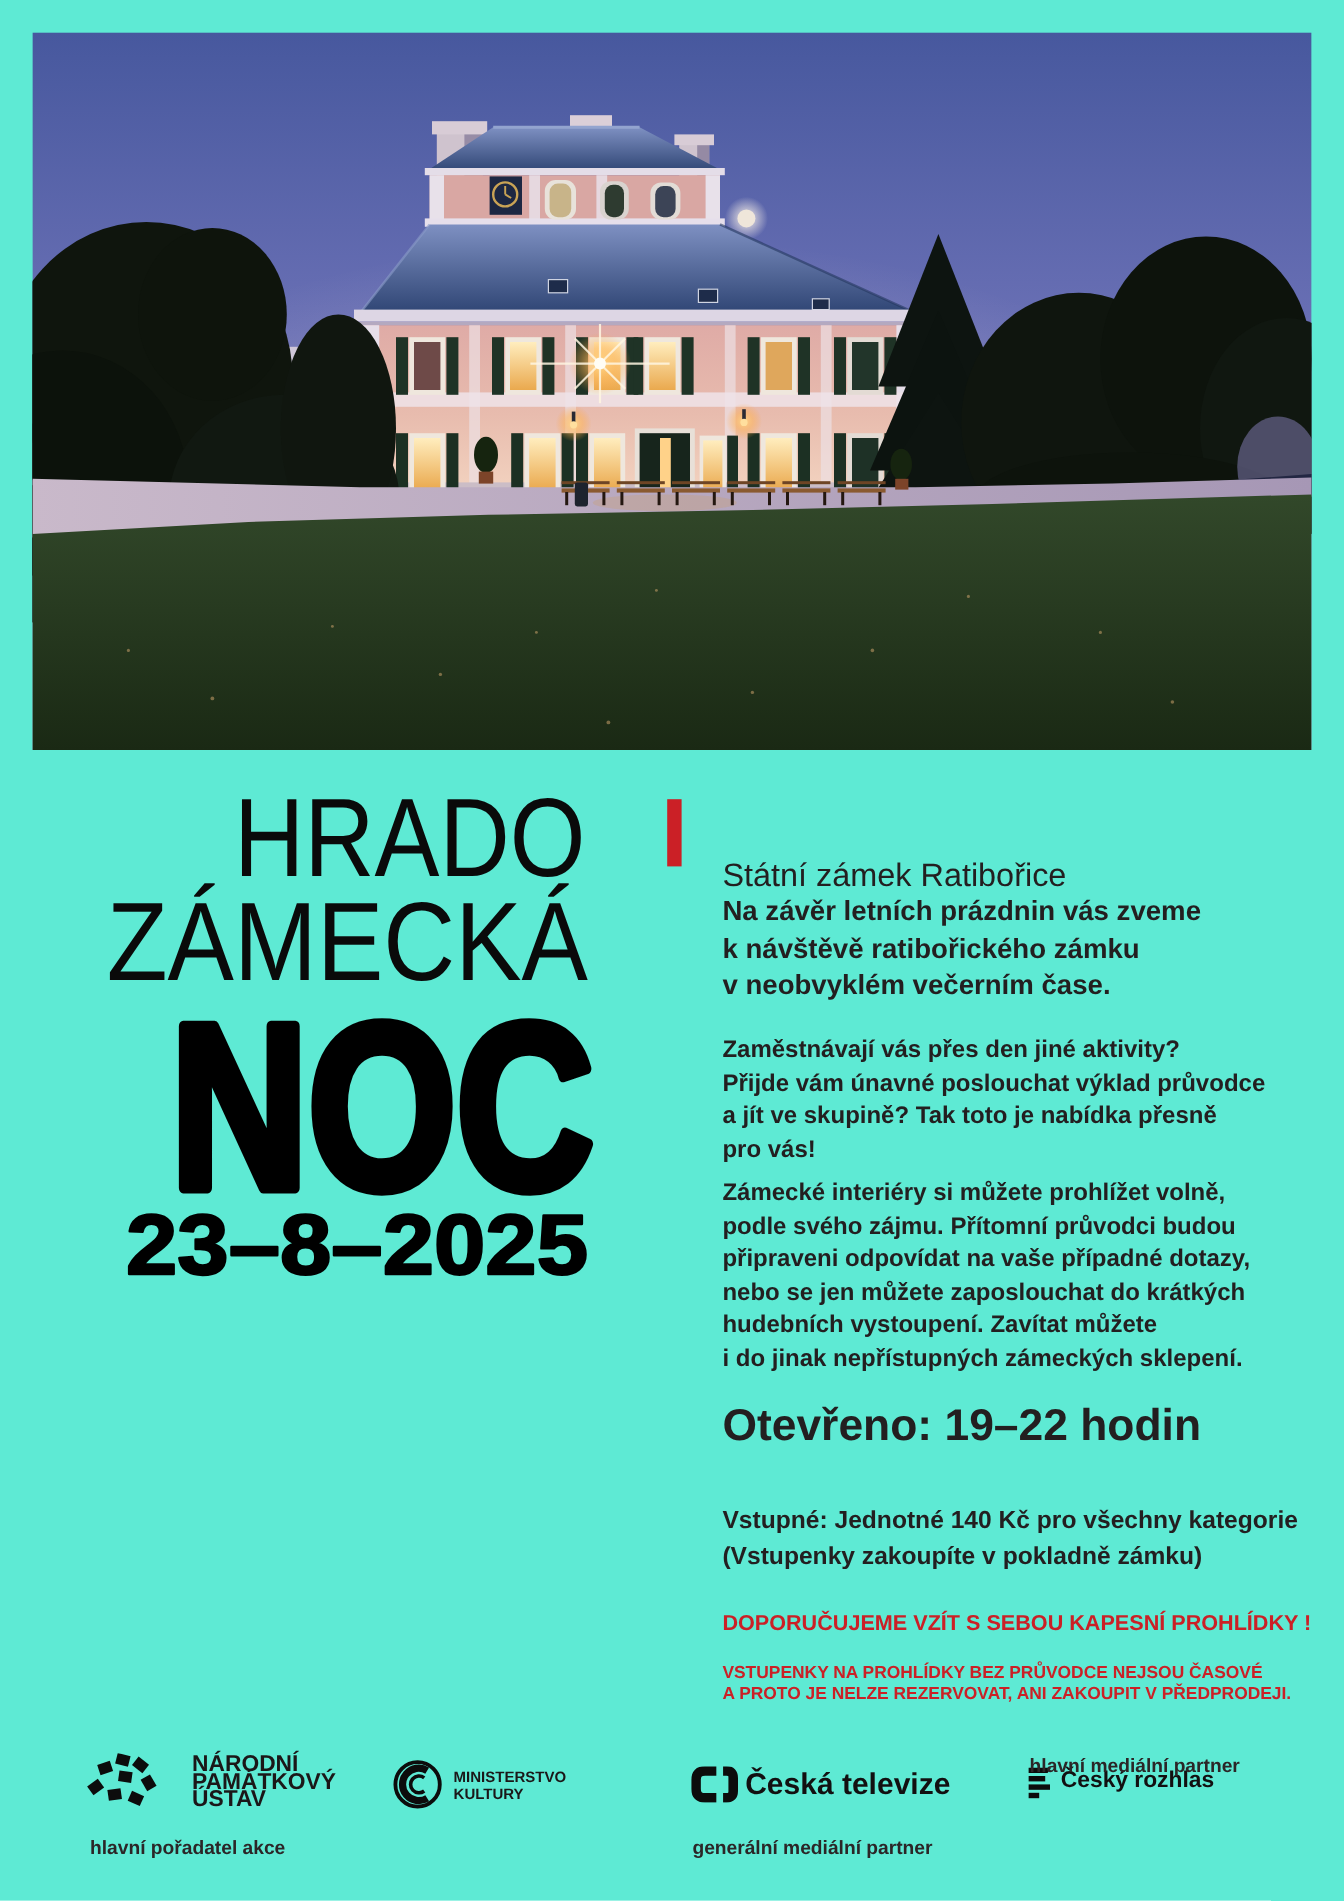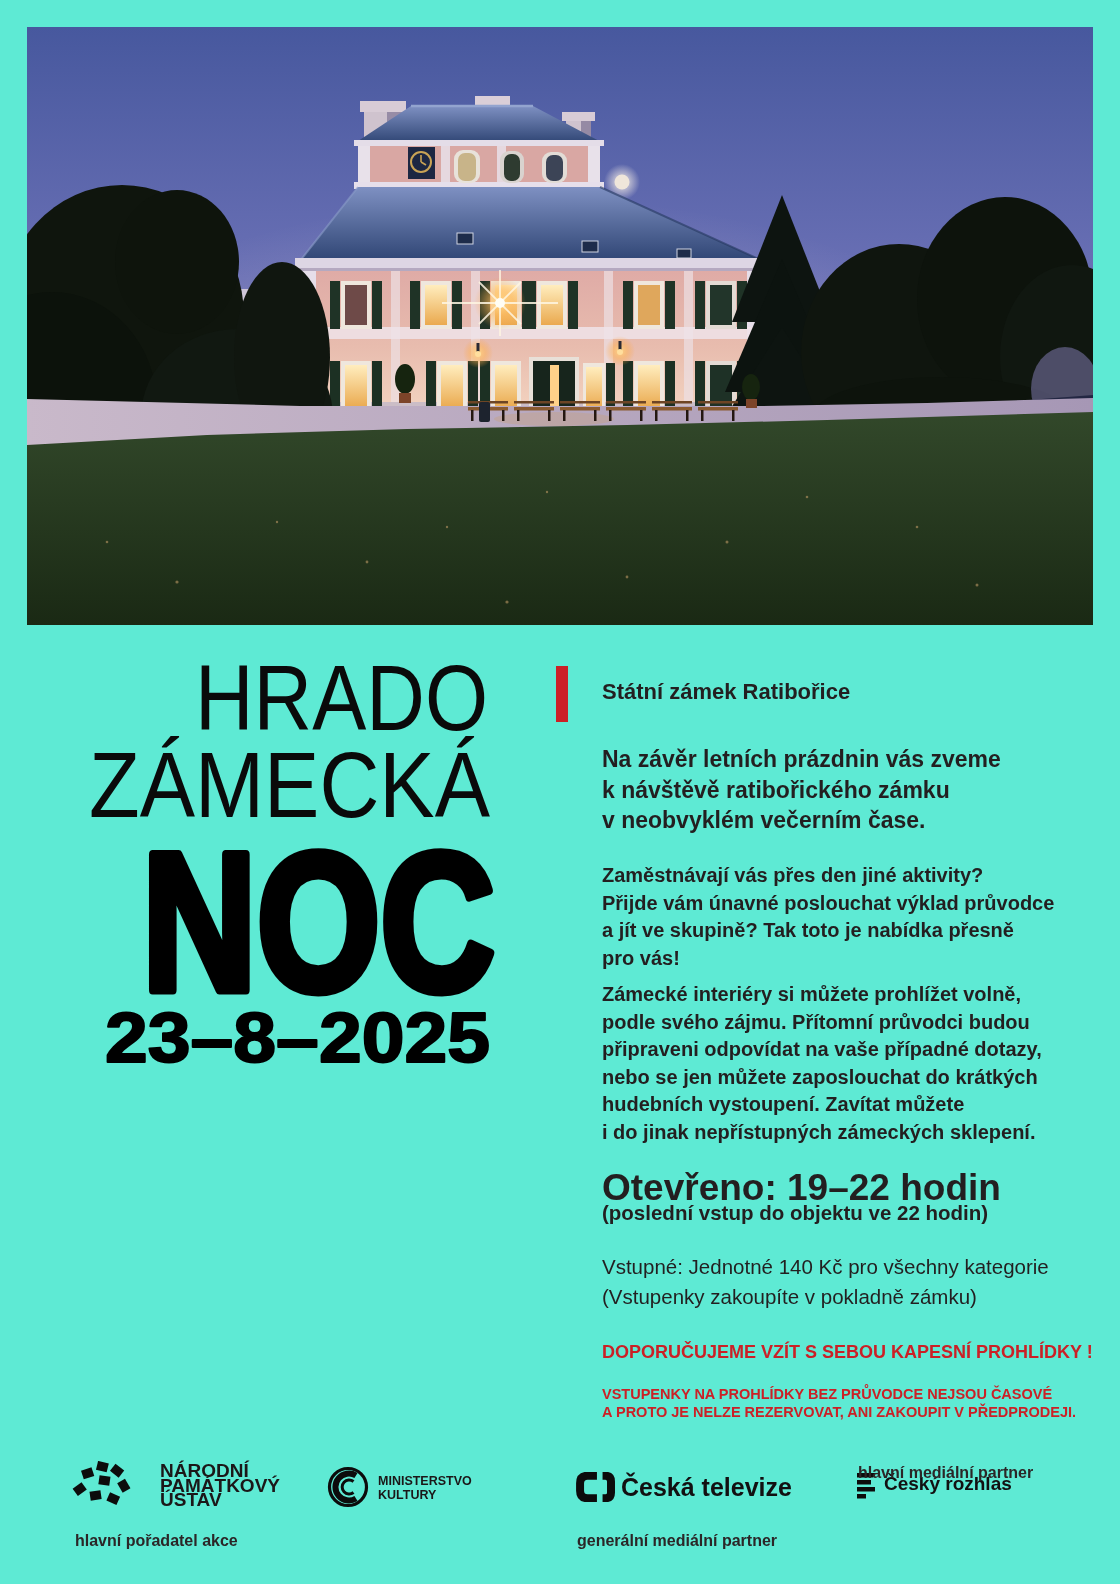--- a/index.html
+++ b/index.html
@@ -9,27 +9,27 @@
   .photo{left:27px;top:27px;width:1066px;height:598px;}
   .photo svg{display:block;width:100%;height:100%;}
   .title-svg{left:80px;top:645px;width:415px;height:432px;}
   .t-light{font-family:"Liberation Sans",sans-serif;font-weight:normal;fill:#0a0a0a;}
   .t-black{font-family:"Liberation Sans",sans-serif;font-weight:bold;fill:#000;
            stroke:#000;stroke-width:9;stroke-linejoin:round;paint-order:stroke;}
   .t-date{font-family:"Liberation Sans",sans-serif;font-weight:bold;fill:#000;
           stroke:#000;stroke-width:2;stroke-linejoin:round;paint-order:stroke;}
   .redbar{left:556px;top:666px;width:12px;height:56px;background:#cb2026;}
   .rc{left:602px;white-space:pre-line;}
-  .h1{top:676px;font-size:22px;font-weight:bold;line-height:32px;}
+  .h1{top:713px;font-size:27px;font-weight:normal;line-height:32px;}
   .intro{top:744px;font-size:23px;font-weight:bold;line-height:30.5px;}
   .body1{top:862px;font-size:20px;font-weight:bold;line-height:27.5px;}
   .body2{top:981px;font-size:20px;font-weight:bold;line-height:27.5px;}
   .open-h{top:1167px;font-size:37px;font-weight:bold;}
   .open-n{top:1201px;font-size:20.5px;font-weight:bold;}
-  .price{top:1252px;font-size:20.5px;font-weight:normal;line-height:30px;}
+  .price{top:1252px;font-size:20.5px;font-weight:bold;line-height:30px;}
   .warn{top:1342px;font-size:18px;font-weight:bold;color:#cb2026;}
   .notice{top:1386px;font-size:14.5px;font-weight:bold;color:#cb2026;line-height:17.5px;}
   .logo-name{font-weight:bold;white-space:pre-line;color:#1b1718;}
   .npu-name{left:160px;top:1464px;font-size:19px;line-height:14.5px;}
   .mk-name{left:378px;top:1475px;font-size:12.5px;line-height:13.5px;}
   .ct-name{left:621px;top:1473px;font-size:25px;font-weight:bold;color:#121011;}
   .cro-name{left:884px;top:1473px;font-size:19px;font-weight:bold;color:#121011;}
   .caption{font-size:16px;font-weight:bold;color:#2b2627;}
   .cap1{left:75px;top:1532px;}
   .cap2{left:577px;top:1532px;}
@@ -371,21 +371,20 @@
   <div class="abs rc intro">Na závěr letních prázdnin vás zveme
 k návštěvě ratibořického zámku
 v neobvyklém večerním čase.</div>
   <div class="abs rc body2">Zámecké interiéry si můžete prohlížet volně,
 podle svého zájmu. Přítomní průvodci budou
 připraveni odpovídat na vaše případné dotazy,
 nebo se jen můžete zaposlouchat do krátkých
 hudebních vystoupení. Zavítat můžete
 i do jinak nepřístupných zámeckých sklepení.</div>
   <div class="abs rc open-h">Otevřeno: 19–22 hodin</div>
-  <div class="abs rc open-n">(poslední vstup do objektu ve 22 hodin)</div>
   <div class="abs rc price">Vstupné: Jednotné 140 Kč pro všechny kategorie
 (Vstupenky zakoupíte v pokladně zámku)</div>
   <div class="abs rc warn">DOPORUČUJEME VZÍT S SEBOU KAPESNÍ PROHLÍDKY !</div>
   <div class="abs rc notice">VSTUPENKY NA PROHLÍDKY BEZ PRŮVODCE NEJSOU ČASOVÉ
 A PROTO JE NELZE REZERVOVAT, ANI ZAKOUPIT V PŘEDPRODEJI.</div>
 
   <svg class="abs" style="left:72px;top:1461px;" width="64" height="52" viewBox="0 0 64 52">
     <g fill="#0c0c0c">
       <rect x="25" y="1" width="11" height="9" transform="rotate(14 30 5)"></rect>
       <rect x="40" y="5" width="11" height="9" transform="rotate(38 45 9)"></rect>

